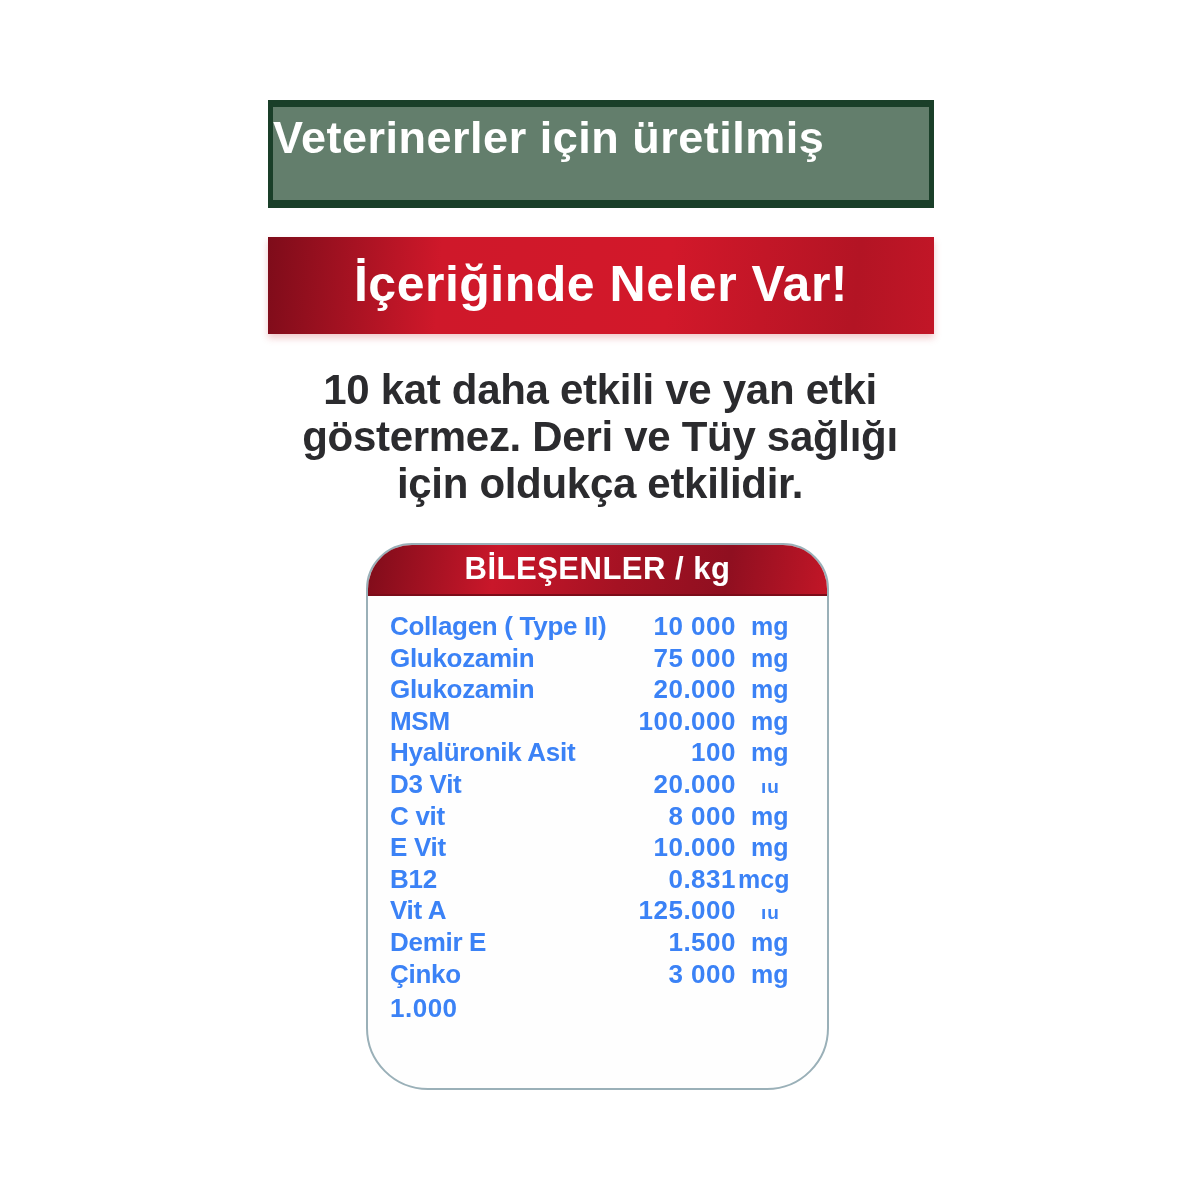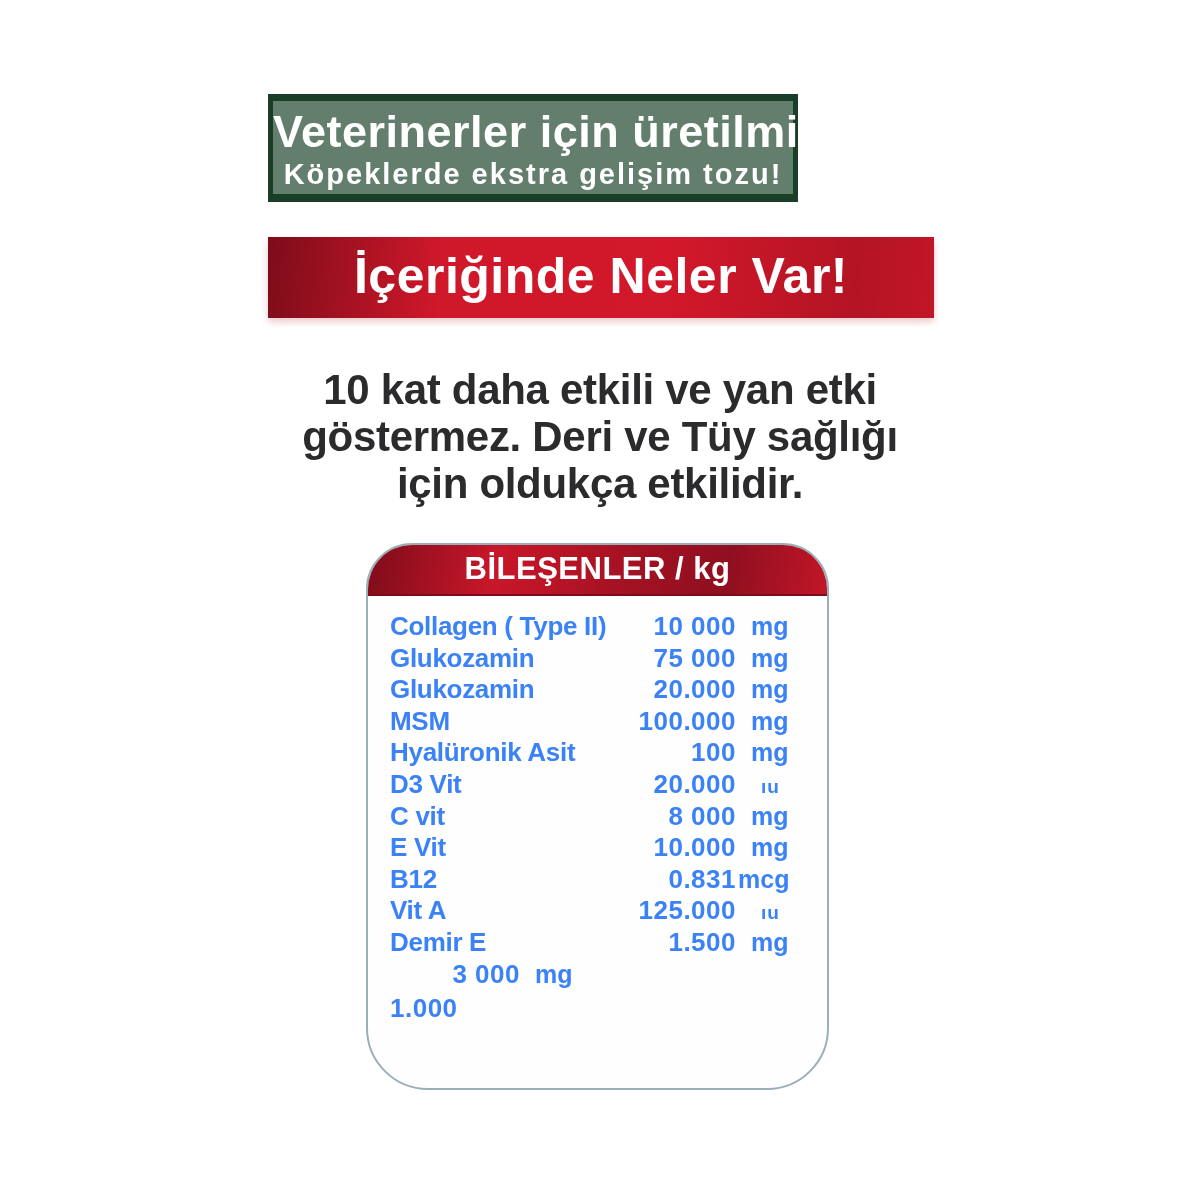--- a/index.html
+++ b/index.html
@@ -16,29 +16,29 @@
     width: 1200px;
     height: 1200px;
     background: #ffffff;
     overflow: hidden;
   }
 
   
   .top-banner {
     position: absolute;
     left: 268px;
-    top: 94px;
-    width: 530px;
+    top: 100px;
+    width: 666px;
     height: 108px;
     box-sizing: border-box;
     background: #637e6c;
     border: 5px solid #1a3f29;
     border-top-width: 7px;
     border-bottom-width: 8px;
-    text-align: center;
+    text-align: left;
     color: #ffffff;
   }
   .top-banner-title {
     margin-top: 6px;
     font-size: 45px;
     font-weight: bold;
     letter-spacing: 0.5px;
     line-height: 50px;
     white-space: nowrap;
   }
@@ -49,21 +49,21 @@
     line-height: 34px;
     white-space: nowrap;
   }
 
   
   .red-banner {
     position: absolute;
     left: 268px;
     top: 237px;
     width: 666px;
-    height: 81px;
+    height: 97px;
     background: linear-gradient(95deg, #7e0c1a 0%, #cf182a 26%, #d2182a 60%, #b31424 88%, #c21627 100%);
     box-shadow: 0 4px 7px rgba(205, 60, 70, 0.28);
     display: flex;
     align-items: center;
     justify-content: center;
   }
   .red-banner-label {
     color: #ffffff;
     font-size: 50px;
     font-weight: bold;
@@ -155,21 +155,20 @@
     padding-left: 2px;
   }
 </style>
 </head>
 <body>
 
 <div class="canvas">
 
   <div class="top-banner">
     <div class="top-banner-title">Veterinerler için üretilmiş</div>
-    <div class="top-banner-subtitle">Köpeklerde ekstra gelişim tozu!</div>
   </div>
 
   <div class="red-banner">
     <div class="red-banner-label">İçeriğinde Neler Var!</div>
   </div>
 
   <div class="description">
     <div>10 kat daha etkili ve yan etki</div>
     <div>göstermez. Deri ve Tüy sağlığı</div>
     <div>için oldukça etkilidir.</div>
@@ -229,20 +228,21 @@
           <div class="ing-name">Vit A</div>
           <div class="ing-value">125.000</div>
           <div class="ing-unit unit-iu">ıu</div>
         </div>
         <div class="ing-row">
           <div class="ing-name">Demir E</div>
           <div class="ing-value">1.500</div>
           <div class="ing-unit">mg</div>
         </div>
         <div class="ing-row">
+          <div class="ing-name">Çinko</div>
           <div class="ing-value">3 000</div>
           <div class="ing-unit">mg</div>
         </div>
         <div class="ing-row">
           <div class="ing-name">Kalsiyum</div>
           <div class="ing-value">1.000</div>
           <div class="ing-unit">mg</div>
         </div>
       </div>
   </div>

